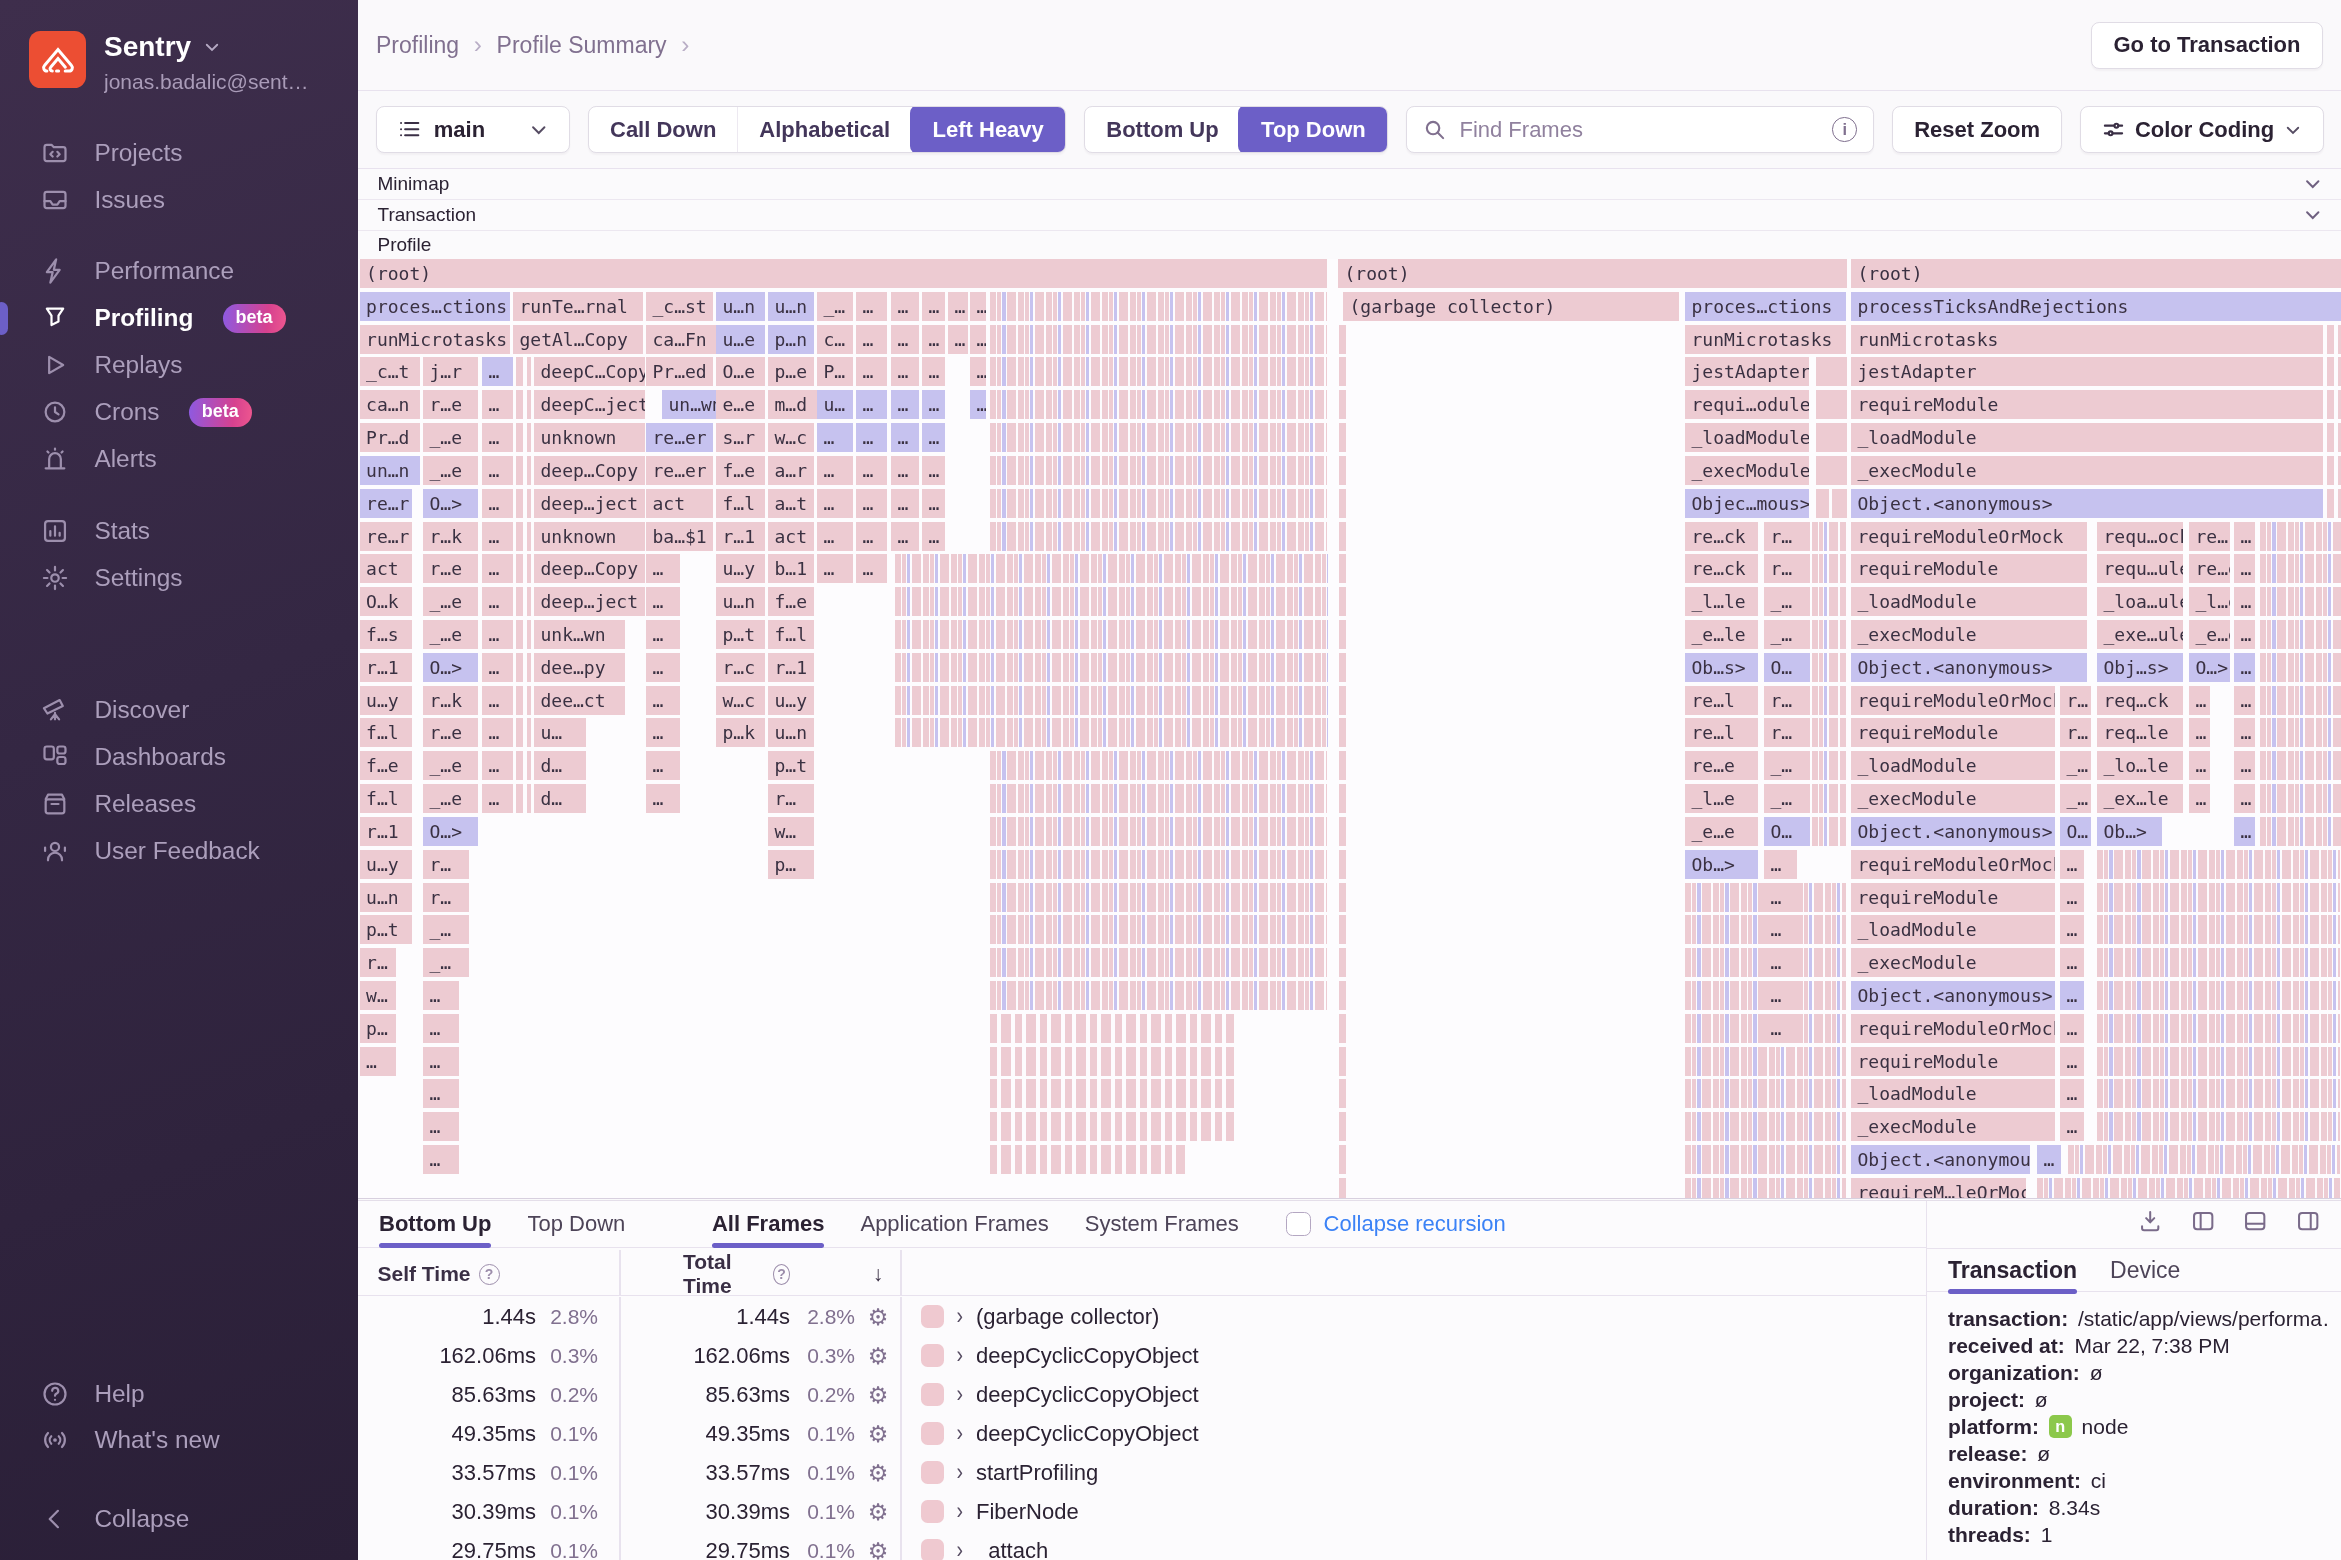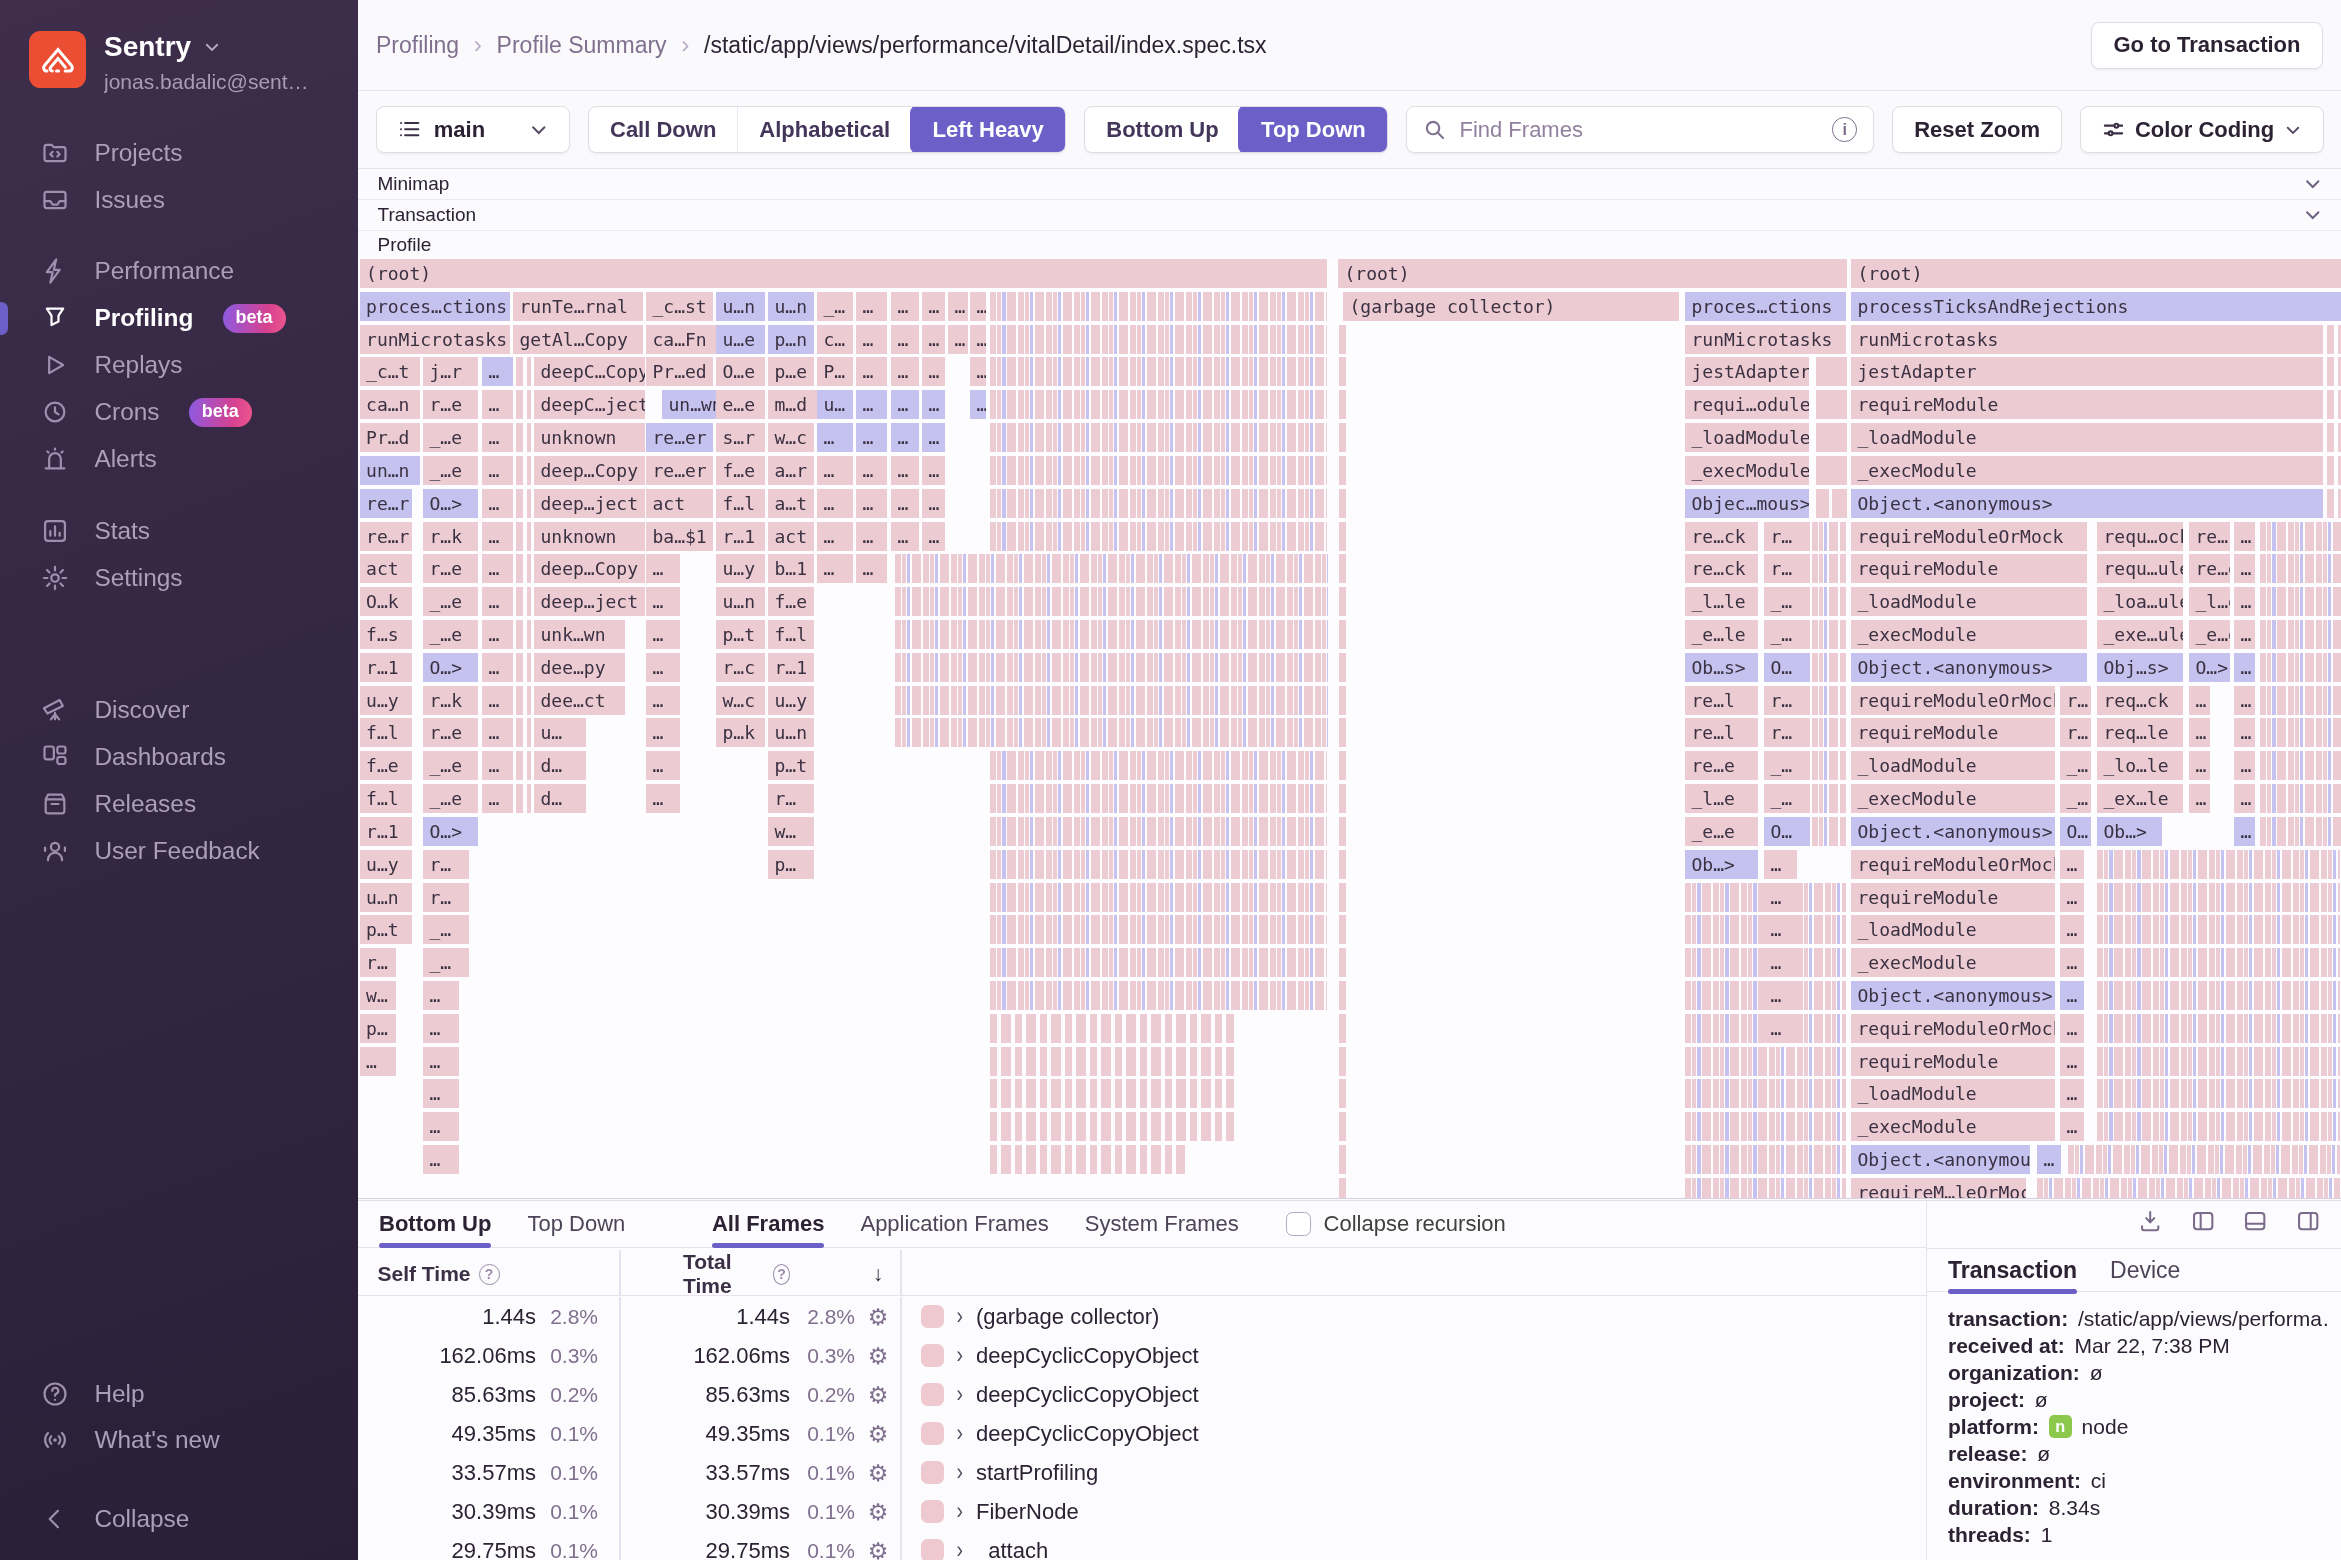--- a/index.html
+++ b/index.html
@@ -76,21 +76,21 @@
 
   
   .panel { position:absolute; left:0; top:1200px; width:1984px; height:360px; background:#FCFBFD; border-top:1.6px solid #E4DEE9; }
   .panel-left { position:absolute; left:0; top:0; width:1568px; height:360px; }
   .tabs-row { position:absolute; left:0; top:0; width:1568px; height:47px; border-bottom:1.6px solid #E8E2EE;
               display:flex; align-items:center; gap:36px; padding:0 21px; }
   .ptab { font-size:22px; color:#4D4458; height:47px; display:flex; align-items:center; position:relative; cursor:pointer; }
   .ptab.bold { font-weight:700; color:#2B2233; }
   .ptab.active::after { content:""; position:absolute; left:0; right:0; bottom:-0.8px; height:4.9px; background:#6C5FC7; border-radius:3.3px; }
   .tab-gap { width:14.7px; }
-  .chk-wrap { display:flex; align-items:center; gap:13px; font-size:22px; color:#404040; margin-left:11.4px; cursor:pointer; }
+  .chk-wrap { display:flex; align-items:center; gap:13px; font-size:22px; color:#3b82f6; margin-left:11.4px; cursor:pointer; }
   .chk { width:24.4px; height:24.4px; border:1.6px solid #B4A7C2; border-radius:6.5px; background:#fff; }
 
   .thead { position:absolute; left:0; top:49px; width:1568px; height:46px; border-bottom:1.6px solid #E8E2EE;
            display:grid; grid-template-columns:178px 83px 171px 65px 46px 1fr; align-items:center; }
   .th { font-size:21px; font-weight:600; color:#3A2F45; display:flex; align-items:center; gap:8.1px; }
   .qcircle { width:21px; height:21px; border-radius:50%; border:1.6px solid #9C8DAB; color:#9C8DAB; font-size:14px; font-weight:700;
              display:flex; align-items:center; justify-content:center; }
   .col-div { position:absolute; top:0; bottom:0; width:1.6px; background:#E8E2EE; }
   .trows { position:absolute; left:0; top:96px; width:1568px; height:264px; overflow:hidden; }
   .trow { display:grid; grid-template-columns:178px 83px 171px 65px 46px 1fr; height:39px; align-items:center; }
@@ -302,21 +302,20 @@
   </aside>
 
   <div class="main">
 
     <div class="topbar">
       <div class="crumbs">
         <span>Profiling</span>
         <span class="crumb-sep">›</span>
         <span>Profile Summary</span>
         <span class="crumb-sep">›</span>
-        <span class="crumb-last">/static/app/views/performance/vitalDetail/index.spec.tsx</span>
       </div>
       <button class="btn go-btn">Go to Transaction</button>
     </div>
 
     <div class="toolbar">
       <button class="btn thread-select">
         <span class="thread-left">
           <svg width="24.4" height="24.4" viewBox="0 0 24 24" fill="none" stroke="#3A2F45" stroke-width="2" stroke-linecap="round">
               <path d="M7 6h13M7 12h13M7 18h13"></path>
               <path d="M3 6h.01M3 12h.01M3 18h.01"></path>

